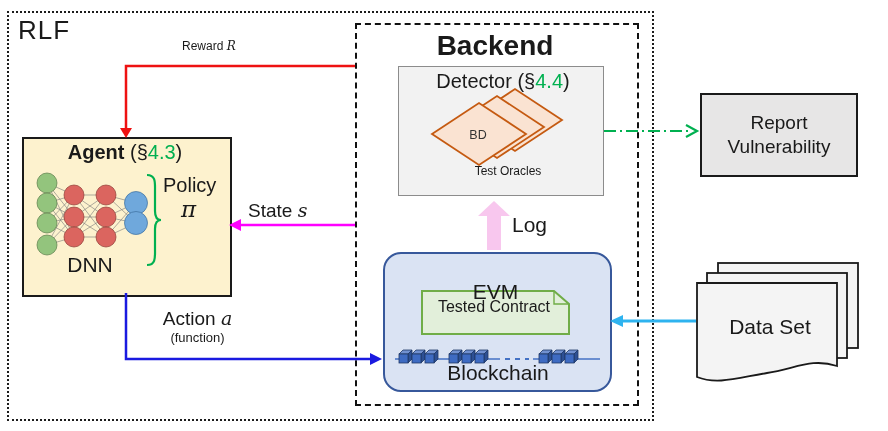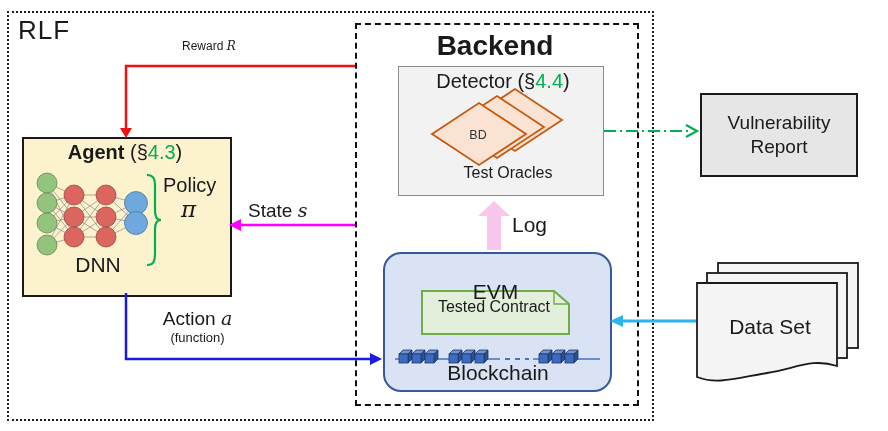--- a/index.html
+++ b/index.html
@@ -14,40 +14,40 @@
   .rlf-frame{left:7px;top:11px;width:643px;height:406px;border:2px dotted #1c1c1c;}
   .rlf-label{left:18px;top:15px;font-size:26px;letter-spacing:1px;}
   .backend-frame{left:355px;top:23px;width:280px;height:379px;border:2px dashed #111;}
   .backend-title{left:355px;top:30px;width:280px;font-size:28px;font-weight:bold;}
 
   
   .detector-box{left:398px;top:66px;width:204px;height:128px;background:var(--detector-fill);
                 border:1.5px solid var(--detector-border);}
   .detector-title{left:398px;top:70px;width:210px;font-size:20px;}
   .section-num{color:var(--green);}
-  .oracles-caption{left:398px;top:164px;width:220px;font-size:16px;}
+  .oracles-caption{left:398px;top:164px;width:220px;font-size:12px;}
 
   
   .report-box{left:700px;top:93px;width:154px;height:80px;background:var(--report-fill);
               border:2px solid #1a1a1a;display:flex;flex-direction:column;justify-content:center;}
   .report-box span{display:block;font-size:19px;line-height:24px;text-align:center;}
 
   
   .evm-box{left:383px;top:252px;width:225px;height:136px;background:var(--evm-fill);
            border:2px solid var(--evm-border);border-radius:18px;}
   .evm-title{left:383px;top:256px;width:225px;font-size:21px;margin-top:24px;}
   .contract-label{left:420px;top:298px;width:148px;font-size:16px;}
   .chain-label{left:393px;top:361px;width:210px;font-size:21px;}
 
   
   .agent-box{left:22px;top:137px;width:206px;height:156px;background:var(--agent-fill);
              border:2px solid #1a1a1a;}
   .agent-title{left:22px;top:141px;width:206px;font-size:20px;}
   .agent-title .t-bold{font-weight:bold;}
-  .dnn-label{left:68px;top:253px;width:60px;font-size:21px;}
+  .dnn-label{left:60px;top:253px;width:60px;font-size:21px;}
   .policy-label{left:163px;top:174px;font-size:20px;}
   .policy-symbol{left:181px;top:196px;font-size:23px;}
 
   
   .dataset-label{left:700px;top:315px;width:140px;font-size:21px;}
 
   
   .reward-label{left:182px;top:39px;font-size:12px;}
   .state-label{left:248px;top:199px;font-size:19px;}
   .action-label{left:130px;top:307px;width:135px;font-size:19px;}
@@ -71,22 +71,22 @@
     <polygon points="69,53 116,22 163,53 116,84" style="fill:var(--diamond-fill);stroke:var(--diamond-border);stroke-width:1.8"></polygon>
     <polygon points="51,60 98,29 145,60 98,91" style="fill:var(--diamond-fill);stroke:var(--diamond-border);stroke-width:1.8"></polygon>
     <polygon points="33,67 80,36 127,67 80,98" style="fill:var(--diamond-fill);stroke:var(--diamond-border);stroke-width:1.8"></polygon>
     <text x="79" y="72" text-anchor="middle" font-size="12.5" fill="#333">BD</text>
   </svg>
 </div>
 <div class="abs detector-title ctr nowrap"><span>Detector (§</span><span class="section-num">4.4</span><span>)</span></div>
 <div class="abs oracles-caption ctr">Test Oracles</div>
 
 <div class="abs report-box">
+  <span>Report</span>
   <span>Vulnerability</span>
-  <span>Report</span>
 </div>
 
 <div class="abs evm-box">
 
   <svg class="abs" style="left:36px;top:36px;" width="150" height="45" viewBox="0 0 150 45">
     <path d="M1,1 H133 L148,14 V44 H1 Z" style="fill:var(--contract-fill);stroke:var(--contract-border);stroke-width:2"></path>
     <path d="M133,1 L133,14 L148,14" style="fill:none;stroke:var(--contract-border);stroke-width:1.4"></path>
   </svg>
 
   <svg class="abs" style="left:10px;top:93px;" width="210" height="22" viewBox="0 0 210 22">

